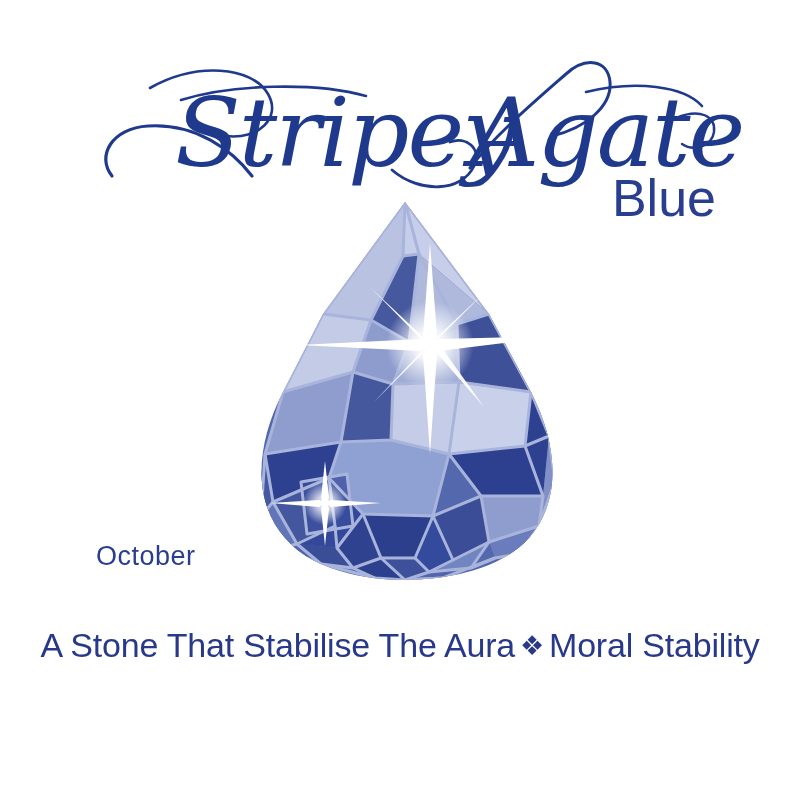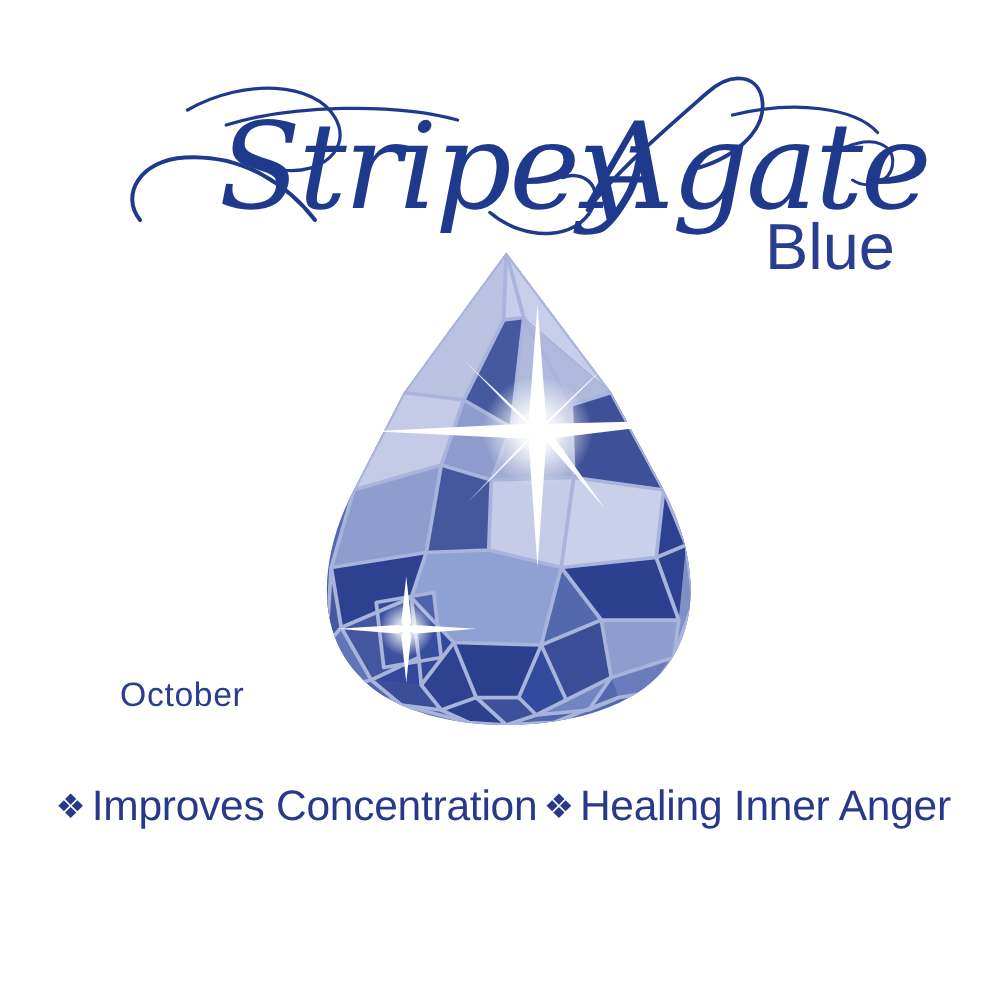--- a/index.html
+++ b/index.html
@@ -285,16 +285,16 @@
         <path d="M116 341 L 86 311 L 82 307 L 85 310 Z" fill="#fff" opacity="0.9"></path>
         <path d="M48 273  L 78 303 L 82 307 L 79 304 Z" fill="#fff" opacity="0.9"></path>
         <circle cx="82" cy="307" r="4" fill="#ffffff"></circle>
       </g>
     </svg>
   </div>
 
   <div id="month-label">October</div>
 
   <div id="properties">
-    <div class="prop-line" id="prop-line-1"><span class="sep">❖</span><span>Improves Concentration</span><span class="sep">❖</span><span>Healing Inner Anger</span></div>
+    <div class="prop-line" id="prop-line-0"><span>A Stone That Stabilise The Aura</span><span class="sep">❖</span><span>Moral Stability</span></div>
   </div>
 
 </div>
 
 </body></html>

